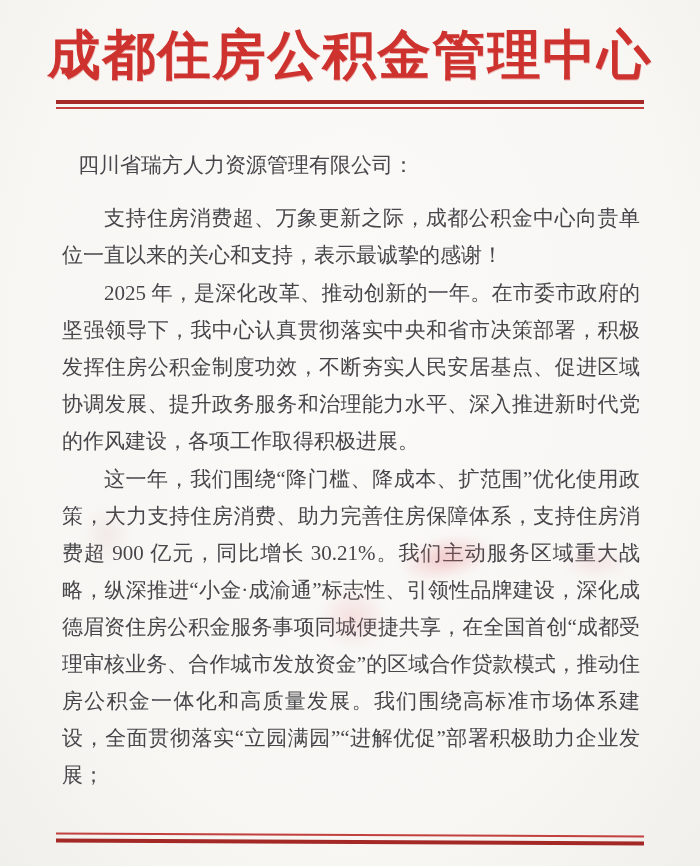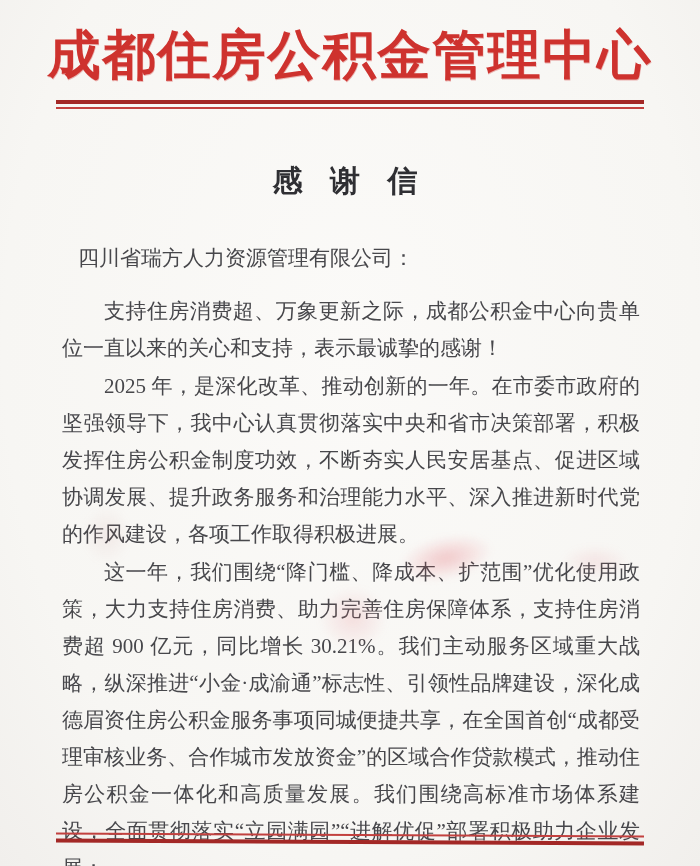--- a/index.html
+++ b/index.html
@@ -107,21 +107,20 @@
 
   <header class="letterhead">
     <h1 class="org-name">成都住房公积金管理中心</h1>
     <div class="rule-band top">
       <div class="rule thick"></div>
       <div class="gap"></div>
       <div class="rule thin"></div>
     </div>
   </header>
 
-  <h2 class="letter-title">感 谢 信</h2>
 
   <main class="letter-body">
     <p class="salutation">四川省瑞方人力资源管理有限公司：</p>
     <div>
         <p class="para">支持住房消费超、万象更新之际，成都公积金中心向贵单位一直以来的关心和支持，表示最诚挚的感谢！</p>
         <p class="para">2025 年，是深化改革、推动创新的一年。在市委市政府的坚强领导下，我中心认真贯彻落实中央和省市决策部署，积极发挥住房公积金制度功效，不断夯实人民安居基点、促进区域协调发展、提升政务服务和治理能力水平、深入推进新时代党的作风建设，各项工作取得积极进展。</p>
         <p class="para">这一年，我们围绕“降门槛、降成本、扩范围”优化使用政策，大力支持住房消费、助力完善住房保障体系，支持住房消费超 900 亿元，同比增长 30.21%。我们主动服务区域重大战略，纵深推进“小金·成渝通”标志性、引领性品牌建设，深化成德眉资住房公积金服务事项同城便捷共享，在全国首创“成都受理审核业务、合作城市发放资金”的区域合作贷款模式，推动住房公积金一体化和高质量发展。我们围绕高标准市场体系建设，全面贯彻落实“立园满园”“进解优促”部署积极助力企业发展；</p>
       </div>
   </main>
 

